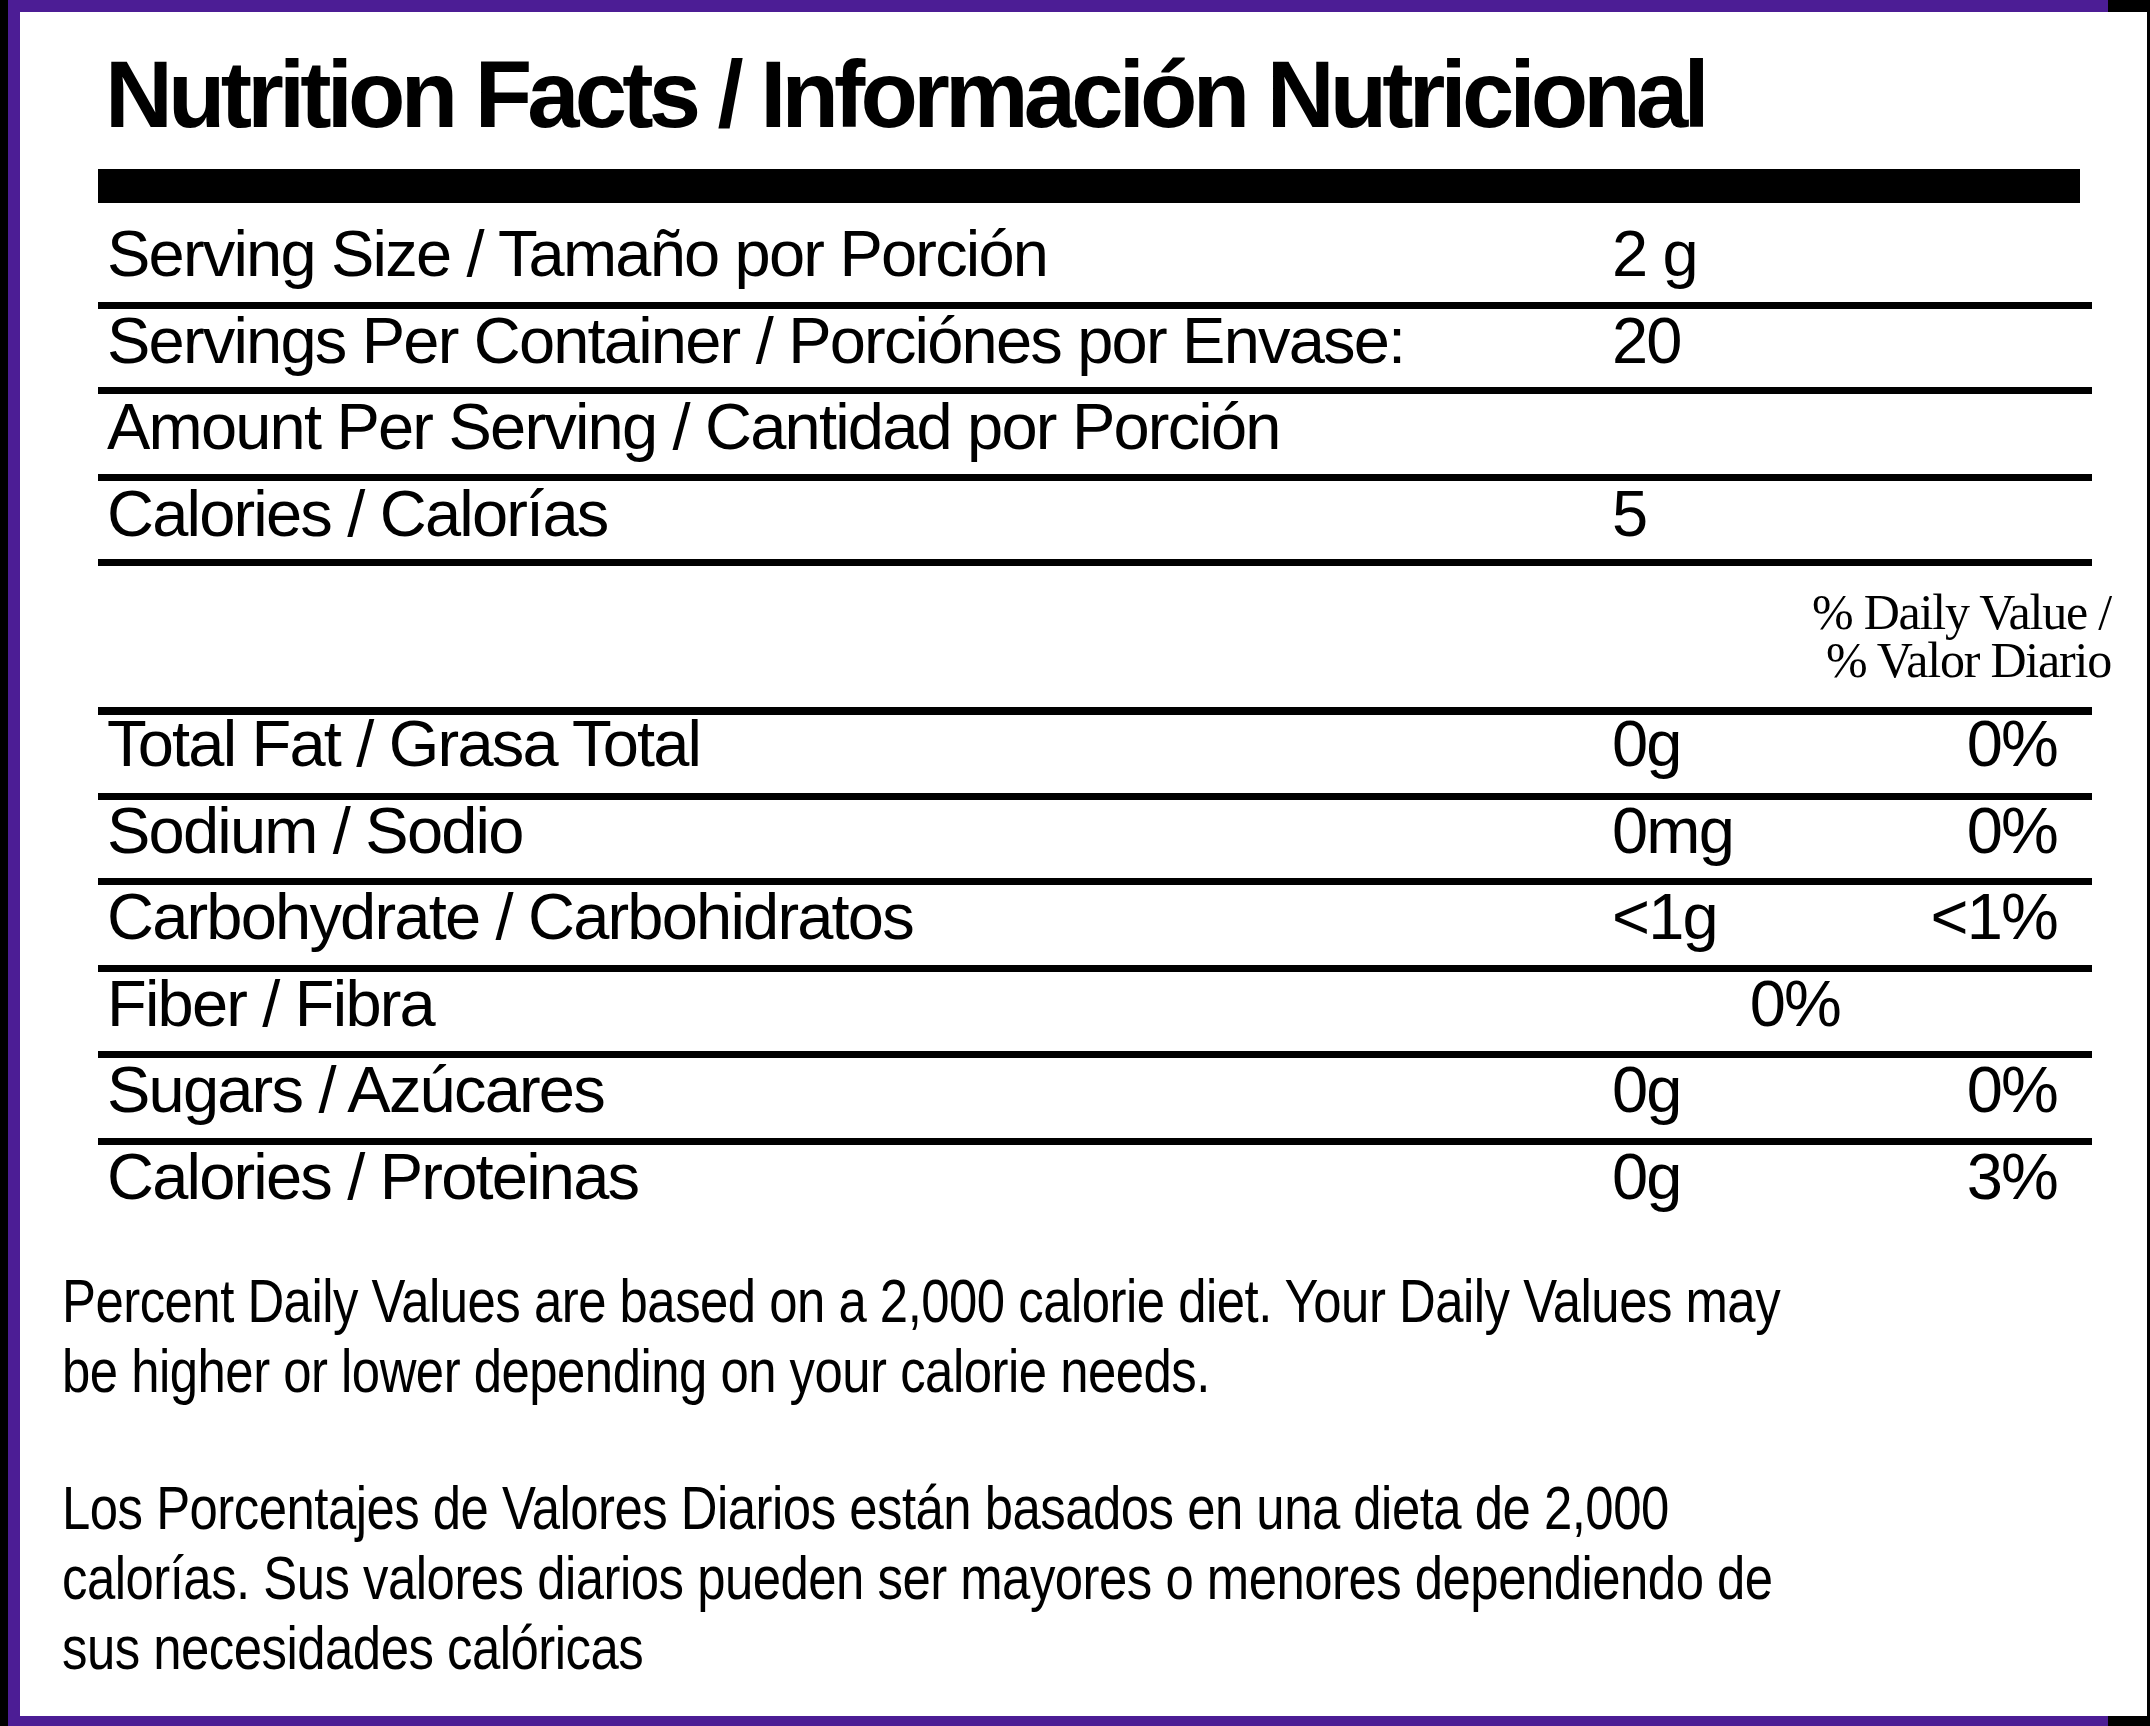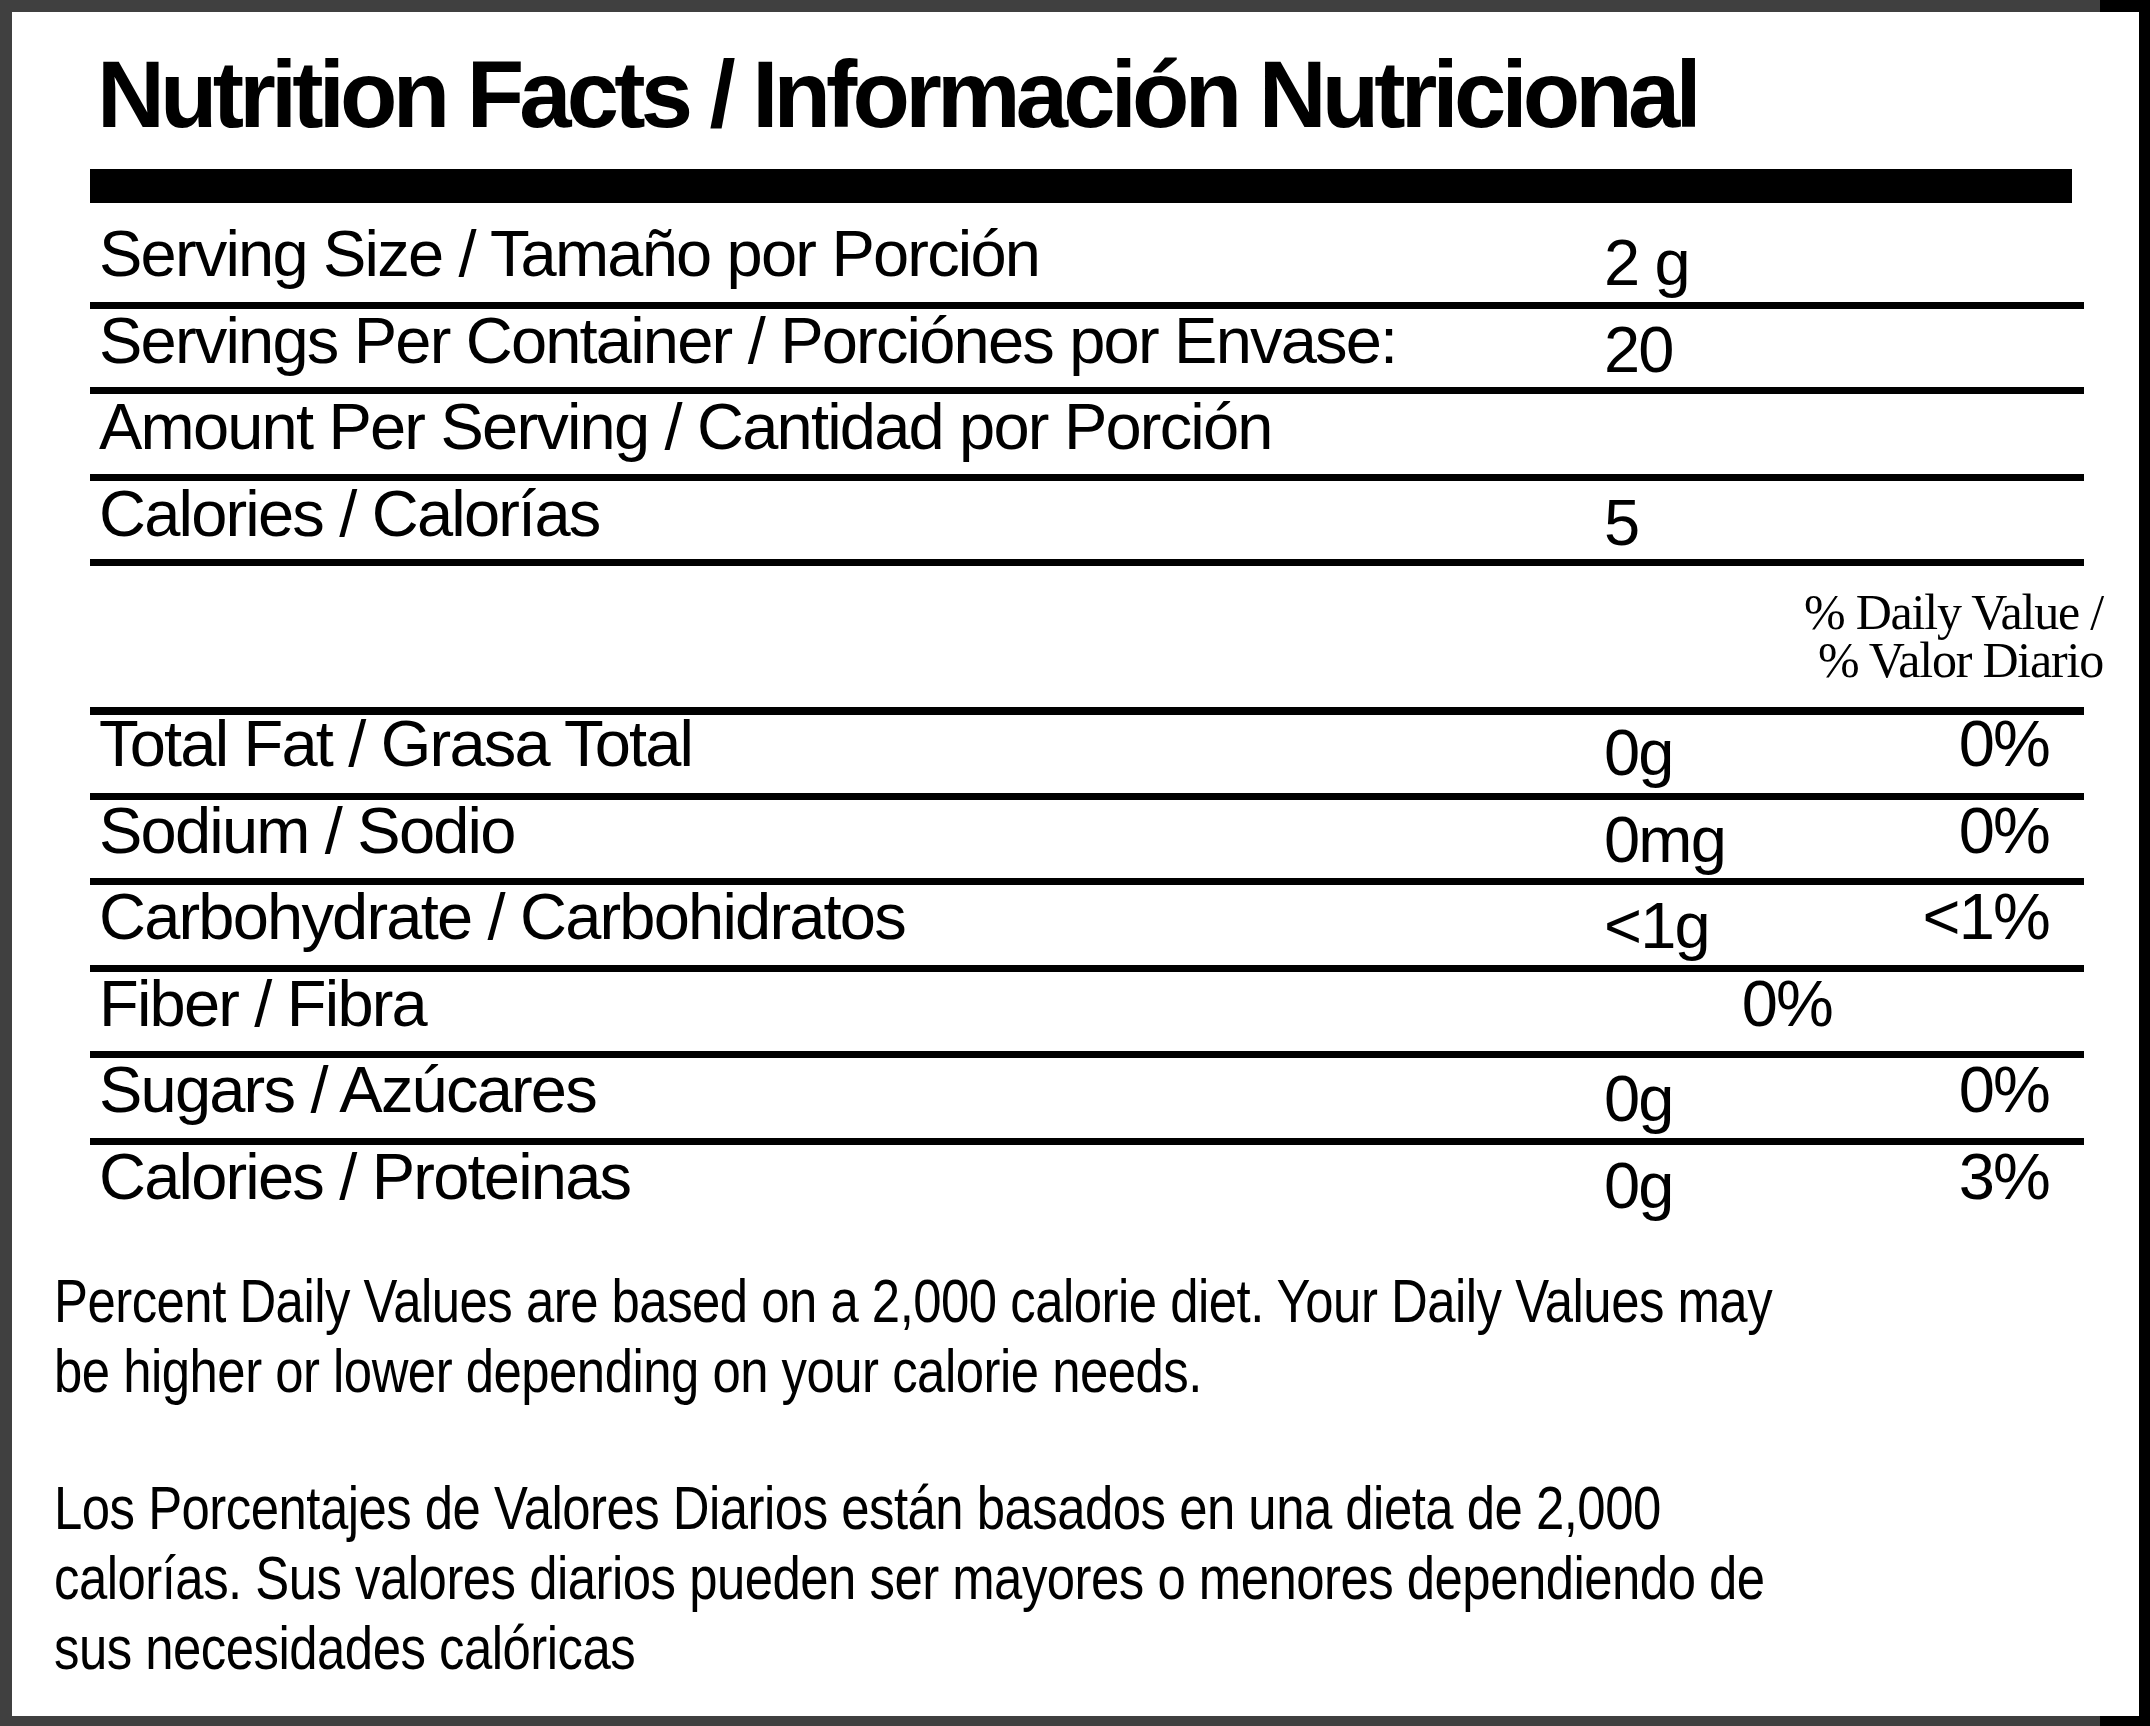--- a/index.html
+++ b/index.html
@@ -6,23 +6,23 @@
     margin: 0;
     padding: 0;
     background: #000000;
     width: 2151px;
     height: 1727px;
     overflow: hidden;
     font-family: "Liberation Sans", sans-serif;
   }
   .frame {
     position: absolute;
-    left: 0; top: 0;
+    left: 8px; top: 0;
     width: 2100px; height: 1727px;
-    background: #404040;
+    background: #4c1d95;
   }
   .paper {
     position: absolute;
     left: 12px; top: 12px;
     width: 2127px; height: 1704px;
     background: #ffffff;
   }
   .title {
     position: absolute;
     left: 85px;
@@ -58,21 +58,21 @@
     display: grid;
     grid-template-columns: 1fr 251px 197px;
     font-size: 65px;
     line-height: 66px;
     letter-spacing: -1.8px;
     color: #000000;
     white-space: nowrap;
     gap: 20px;
   }
   .row .cell-label  { text-align: left; }
-  .row .cell-amount { text-align: left; margin-top: 9px; }
+  .row .cell-amount { text-align: left; }
   .row .cell-pct    { text-align: right; padding-right: 23px; }
   .dv-header {
     position: absolute;
     right: 36px;
     top: 576px;
     text-align: right;
     font-size: 50px;
     line-height: 48px;
     letter-spacing: -1.2px;
     color: #000000;

